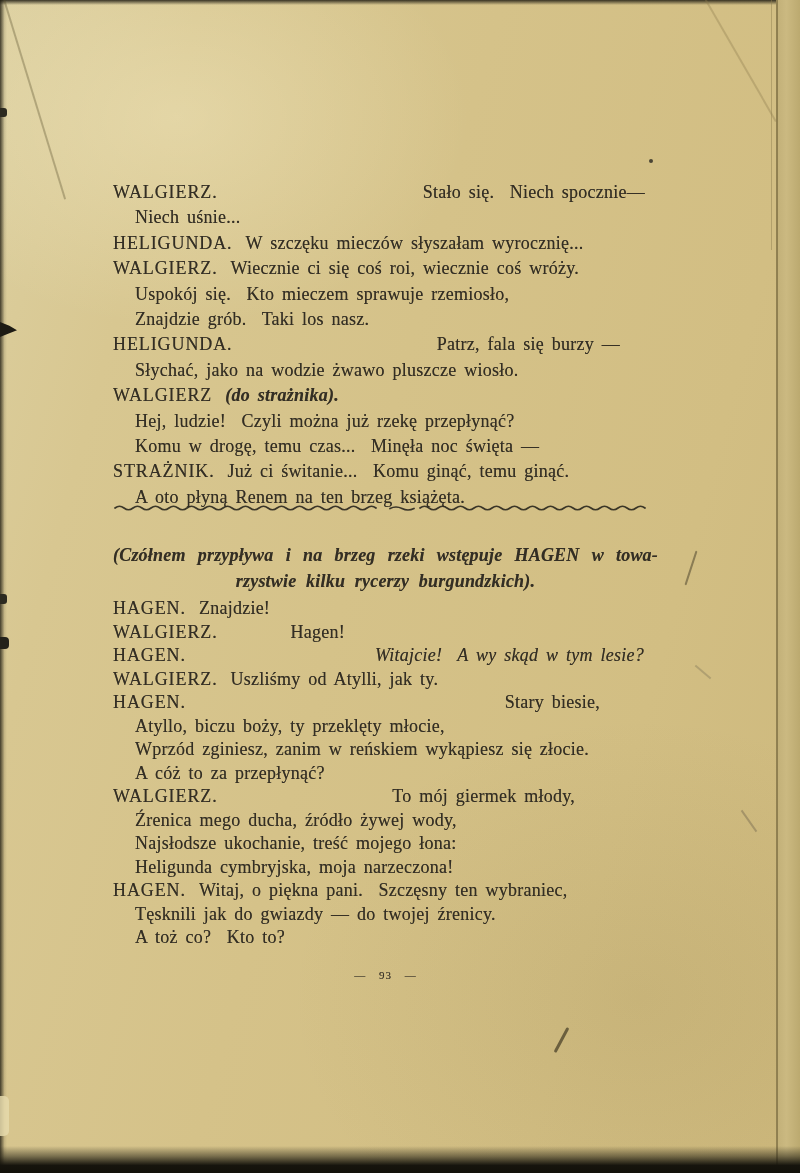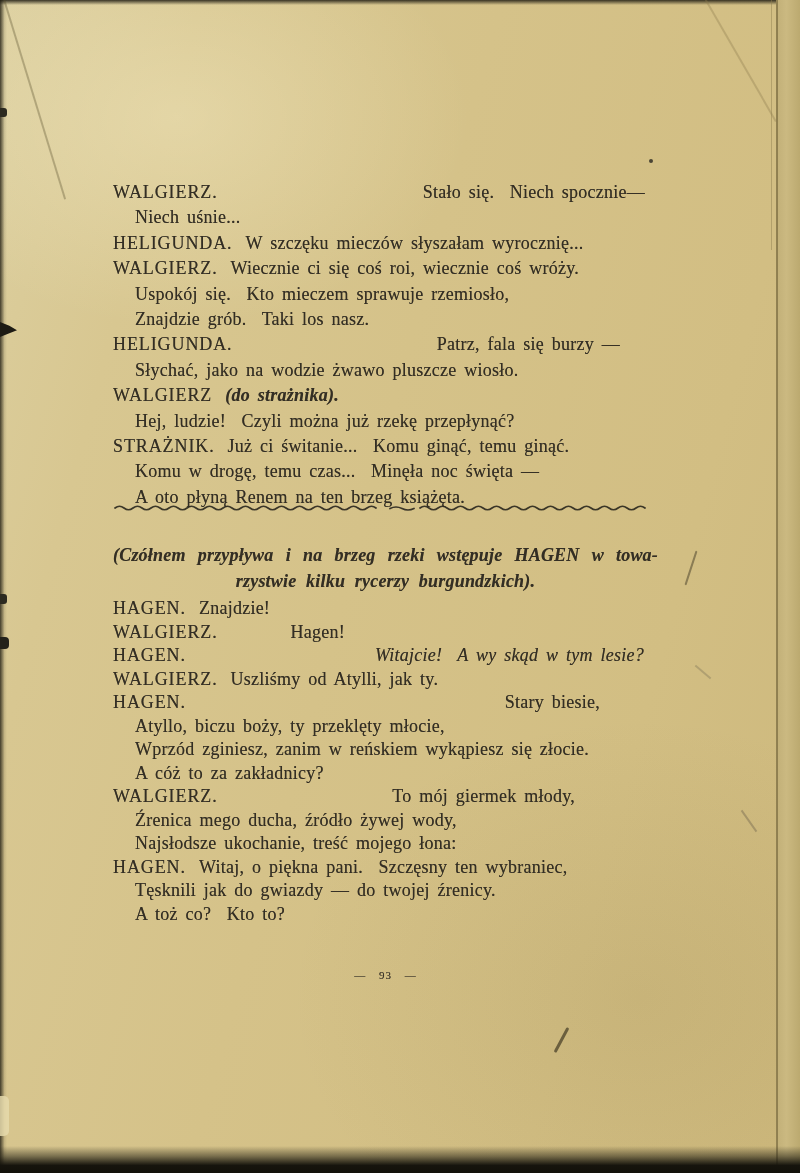--- a/index.html
+++ b/index.html
@@ -94,22 +94,22 @@
       <div class="line split"><span class="speaker">WALGIERZ.</span><span class="speech" style="margin-right: 13px;">Stało się.  Niech spocznie—</span></div>
       <div class="line plain"><span class="speech">Niech uśnie...</span></div>
       <div class="line speaker-type"><span class="speaker">HELIGUNDA.</span><span class="speech">W szczęku mieczów słyszałam wyrocznię...</span></div>
       <div class="line speaker-type"><span class="speaker">WALGIERZ.</span><span class="speech">Wiecznie ci się coś roi, wiecznie coś wróży.</span></div>
       <div class="line plain"><span class="speech">Uspokój się.  Kto mieczem sprawuje rzemiosło,</span></div>
       <div class="line plain"><span class="speech">Znajdzie grób.  Taki los nasz.</span></div>
       <div class="line split"><span class="speaker">HELIGUNDA.</span><span class="speech" style="margin-right: 38px;">Patrz, fala się burzy —</span></div>
       <div class="line plain"><span class="speech">Słychać, jako na wodzie żwawo pluszcze wiosło.</span></div>
       <div class="line speaker-italic"><span class="speaker">WALGIERZ</span><span class="speech italic">(do strażnika).</span></div>
       <div class="line plain"><span class="speech">Hej, ludzie!  Czyli można już rzekę przepłynąć?</span></div>
+      <div class="line plain"><span class="speech">Komu w drogę, temu czas...  Minęła noc święta —</span></div>
       <div class="line speaker-type"><span class="speaker">STRAŻNIK.</span><span class="speech">Już ci świtanie...  Komu ginąć, temu ginąć.</span></div>
-      <div class="line plain"><span class="speech">Komu w drogę, temu czas...  Minęła noc święta —</span></div>
       <div class="line plain"><span class="speech">A oto płyną Renem na ten brzeg książęta.</span></div>
     </div>
 
   <svg class="divider" width="543" height="10" viewBox="0 0 543 10">
     <g fill="none" stroke="#2e2a20" stroke-width="1.7" stroke-linecap="round" opacity="0.92">
       <path d="M1 5 q4.5 -3.5 9 0 t9 0 t9 0 t9 0 t9 0 t9 0 t9 0 t9 0 t9 0 t9 0 t9 0 t9 0 t9 0 t9 0 t9 0 t9 0 t9 0 t9 0 t9 0 t9 0 t9 0 t9 0 t9 0 t9 0 t9 0 t9 0 t9 0 t9 0 t9 0"></path>
       <path d="M276 5.5 q6 -3 12 0 t12 0"></path>
       <path d="M306 5 q4.5 -3.5 9 0 t9 0 t9 0 t9 0 t9 0 t9 0 t9 0 t9 0 t9 0 t9 0 t9 0 t9 0 t9 0 t9 0 t9 0 t9 0 t9 0 t9 0 t9 0 t9 0 t9 0 t9 0 t9 0 t9 0 t9 0"></path>
     </g>
   </svg>
@@ -120,23 +120,24 @@
   </div>
 
   <div id="block2" class="text-block">
       <div class="line speaker-type"><span class="speaker">HAGEN.</span><span class="speech">Znajdzie!</span></div>
       <div class="line split"><span class="speaker">WALGIERZ.</span><span class="speech" style="margin-right: 313px;">Hagen!</span></div>
       <div class="line split"><span class="speaker">HAGEN.</span><span class="speech" style="margin-right: 14px; font-style: italic;">Witajcie!  A wy skąd w tym lesie?</span></div>
       <div class="line speaker-type"><span class="speaker">WALGIERZ.</span><span class="speech">Uszliśmy od Atylli, jak ty.</span></div>
       <div class="line split"><span class="speaker">HAGEN.</span><span class="speech" style="margin-right: 58px;">Stary biesie,</span></div>
       <div class="line plain"><span class="speech">Atyllo, biczu boży, ty przeklęty młocie,</span></div>
       <div class="line plain"><span class="speech">Wprzód zginiesz, zanim w reńskiem wykąpiesz się złocie.</span></div>
-      <div class="line plain"><span class="speech">A cóż to za zakładnicy?</span></div>
+      <div class="line plain"><span class="speech">A cóż to za przepłynąć?</span></div>
       <div class="line split"><span class="speaker">WALGIERZ.</span><span class="speech" style="margin-right: 83px;">To mój giermek młody,</span></div>
       <div class="line plain"><span class="speech">Źrenica mego ducha, źródło żywej wody,</span></div>
       <div class="line plain"><span class="speech">Najsłodsze ukochanie, treść mojego łona:</span></div>
+      <div class="line plain"><span class="speech">Heligunda cymbryjska, moja narzeczona!</span></div>
       <div class="line speaker-type"><span class="speaker">HAGEN.</span><span class="speech">Witaj, o piękna pani.  Szczęsny ten wybraniec,</span></div>
       <div class="line plain"><span class="speech">Tęsknili jak do gwiazdy — do twojej źrenicy.</span></div>
       <div class="line plain"><span class="speech">A toż co?  Kto to?</span></div>
     </div>
 
   <div class="page-number">—  93  —</div>
 </div>
 
 </body></html>

